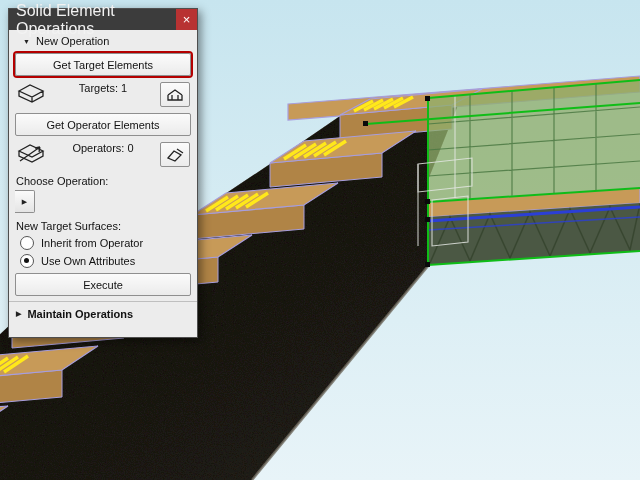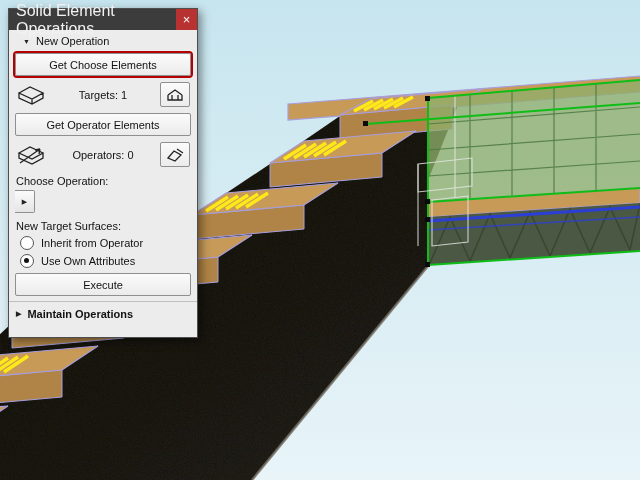--- a/index.html
+++ b/index.html
@@ -29,21 +29,21 @@
     align-items:center;padding-left:7px;}
   .title{flex:1;font-size:16px;}
   .close{width:21px;height:21px;background:var(--close);color:#fff;display:flex;
     align-items:center;justify-content:center;font-size:13px;line-height:1;}
   .section-h{display:flex;align-items:center;gap:6px;padding:5px 7px 3px 14px;}
   .tri{font-size:7px;color:#222;}
   .btn{display:block;margin:3px 6px;width:176px;height:23px;
     background:linear-gradient(#fbfbfb,#ebebeb);border:1px solid #8f8f8f;
     border-radius:2px;font-family:inherit;font-size:11px;color:#111;padding:0;}
   .btn.focus{box-shadow:0 0 0 2px var(--focus);}
-  .cntrow{display:flex;align-items:center;padding:3px 7px;gap:4px;}
+  .cntrow{display:flex;padding:3px 7px;gap:4px;}
   .mini-icon{width:30px;height:22px;flex:none;}
   .count{flex:1;text-align:center;}
   .sqbtn{width:30px;height:25px;flex:none;background:linear-gradient(#fbfbfb,#ebebeb);
     border:1px solid #8f8f8f;border-radius:2px;display:flex;align-items:center;
     justify-content:center;padding:0;}
   .lbl{padding:5px 7px 2px 7px;}
   .dd{display:flex;margin:1px 6px 2px 6px;height:23px;}
   .ddval{flex:1;border:1px solid #8f8f8f;background:linear-gradient(#fbfbfb,#eeeeee);
     display:flex;align-items:center;padding:0 6px;border-radius:2px 0 0 2px;
     white-space:nowrap;overflow:hidden;}
@@ -178,21 +178,21 @@
     <div class="titlebar">
       <span class="title">Solid Element Operations</span>
       <span class="close">×</span>
     </div>
 
     <div class="section-h">
       <span class="tri">▼</span>
       <span>New Operation</span>
     </div>
 
-    <button class="btn focus">Get Choose Elements</button>
+    <button class="btn focus">Get Target Elements</button>
 
     <div class="cntrow">
       <svg class="mini-icon" viewBox="0 0 30 22">
         <path class="icon-line" d="M3 9 L14 3 L27 9 L16 15 Z M3 9 L3 14 L16 20 L27 14 L27 9 M16 15 L16 20"></path>
       </svg>
       <span class="count">Targets: 1</span>
       <button class="sqbtn">
         <svg width="20" height="16" viewBox="0 0 20 16">
           <path class="icon-line" d="M3 8 L10 3 L17 8 M3 8 L3 13 L17 13 L17 8 M7 13 L7 8 M13 13 L13 8"></path>
         </svg>

